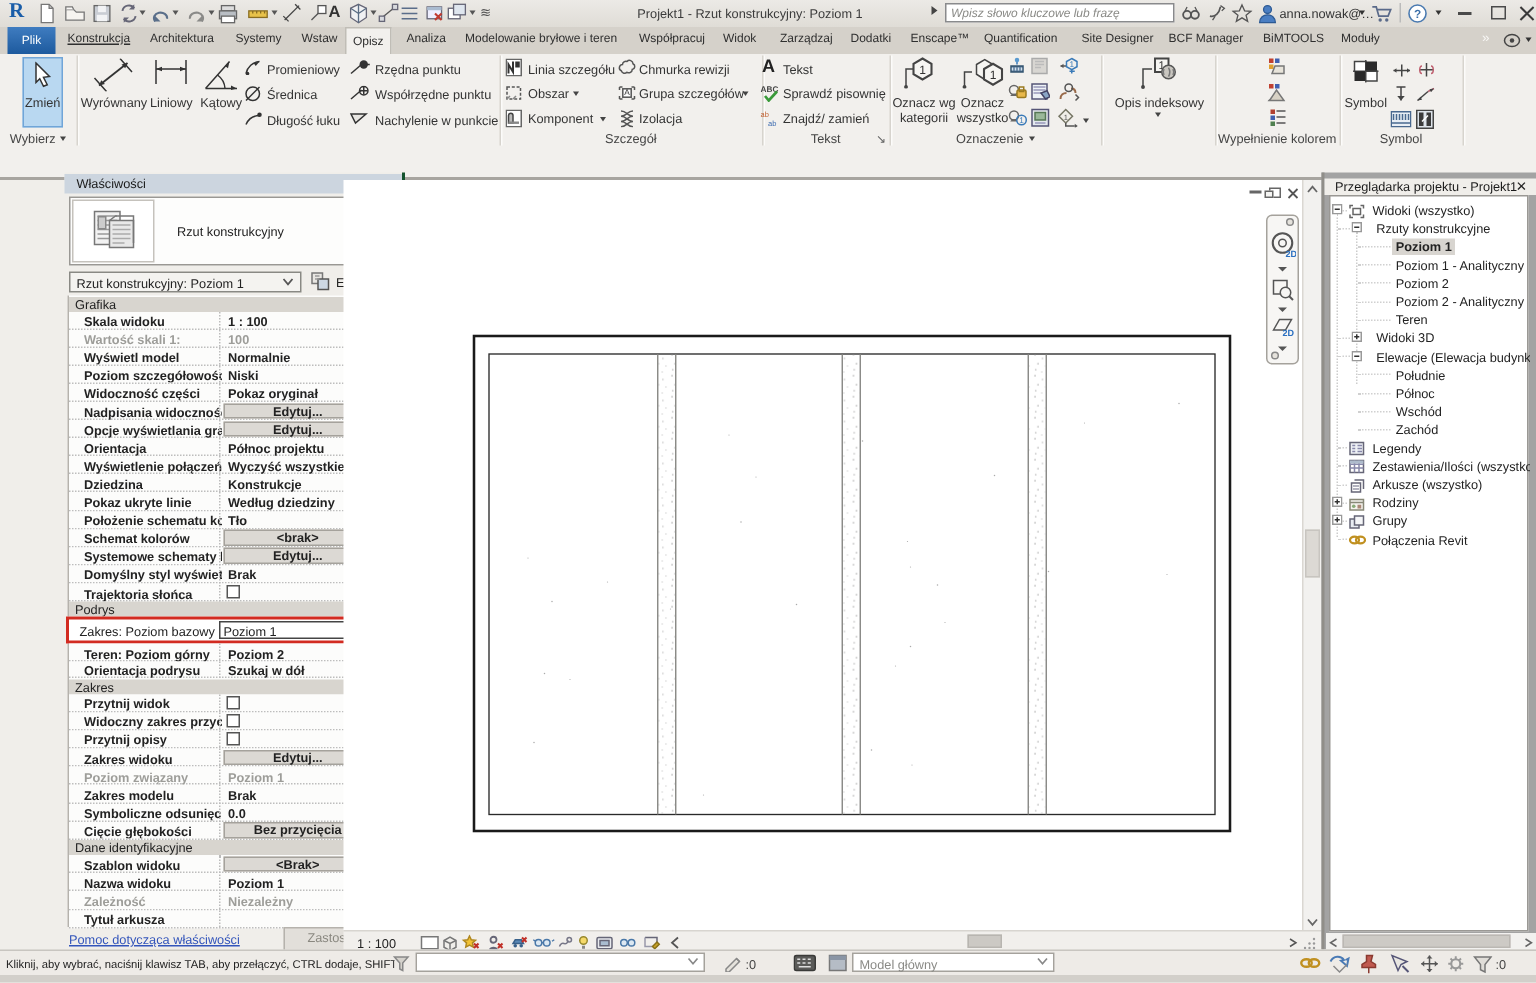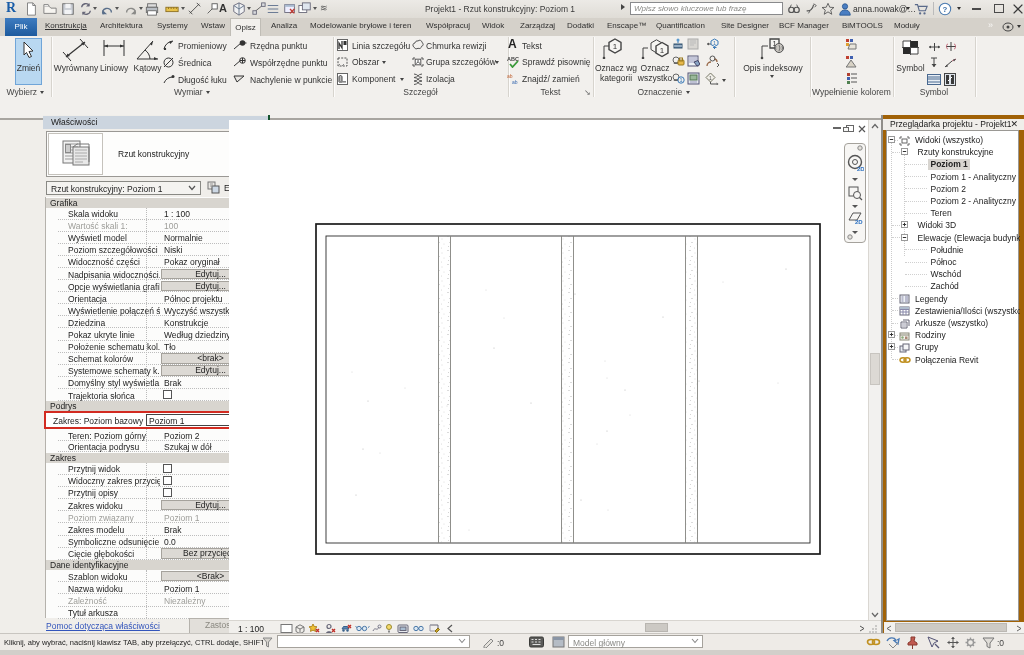--- a/index.html
+++ b/index.html
@@ -29,31 +29,31 @@
 .rsep { position:absolute; top:1px; width:1px; height:60px; background:#d7d4ce; box-shadow:1px 0 0 #fcfbfa; }
 .plabel { position:absolute; top:51px; height:11px; line-height:11px; font-size:8.5px; color:#444; text-align:center; white-space:nowrap; }
 .smt { position:absolute; font-size:8.5px; color:#333; white-space:nowrap; }
 .bigt { position:absolute; font-size:8.5px; color:#333; text-align:center; white-space:nowrap; }
 .dar { position:absolute; width:0; height:0; border-left:2.5px solid transparent; border-right:2.5px solid transparent; border-top:3px solid #444; }
 
 
 #props { position:absolute; left:0; top:115px; width:227px; height:517px; background:#f0eeea; border-right:2px solid #14532d;margin-left:43px; }
 #props-head { position:absolute; left:0; top:1px; width:225px; height:13px; background:#ccd5df; line-height:13px; padding-left:8px; color:#1a1a1a; font-size:8.5px; }
 .gh { position:absolute; left:3px; width:205px; height:10px; background:#d8d5cf; font-size:8.5px; color:#222; padding-left:4px; line-height:10px; }
-.gr { position:absolute; left:15px; width:205px; border-bottom:1px dotted #bdbdbd; font-size:8.5px; background:#fcfcfb; }
+.gr { position:absolute; left:3px; width:205px; border-bottom:1px dotted #bdbdbd; font-size:8.5px; background:#fcfcfb;font-weight:bold; }
 .gl { position:absolute; left:10px; top:1.5px; color:#222; white-space:nowrap; width:92px; overflow:hidden; }
 .gv { position:absolute; left:106px; top:1.5px; color:#222; white-space:nowrap; width:101px; overflow:hidden; }
 .gray { color:#9d9d99; }
 .gbtn { position:absolute; left:103px; top:0.5px; width:99px; height:10.5px; background:#dcd9d4; border:1px solid #a5a29c; text-align:center; line-height:9px; font-size:8.5px; color:#222; }
 .gchk { position:absolute; left:105px; top:1px; width:9px; height:9px; background:#fff; border:1px solid #555; }
 
 
 #canvas { position:absolute; left:229px; top:120px; width:652px; height:500px; background:#fff; }
 #viewbar { position:absolute; left:229px; top:620px; width:652px; height:13px; background:#f1efec; border-top:1px solid #d8d5d0; }
-#browser { position:absolute; left:881px; top:115px; width:143px; height:518px; background:#a16207; border-left:2px solid #908e89; }
+#browser { position:absolute; left:881px; top:115px; width:143px; height:518px; background:#a3a3a3; border-left:2px solid #908e89; }
 #brow-head { position:absolute; left:0; top:4px; width:141px; height:11px; padding-left:7px; color:#1a1a1a; font-size:8.5px; background:#f0eeea; }
 #statusbar { position:absolute; left:0; top:633px; width:1024px; height:17px; background:#eeebe7; border-top:1px solid #c8c5c0; font-size:8.5px; }
 #bottomstrip { position:absolute; left:0; top:650px; width:1024px; height:5px; background:#d2cfca; }
 .trow { position:absolute; font-size:8.5px; color:#222; white-space:nowrap; }
 </style>
 </head>
 <body>
 <div id="app">
 
   <div id="titlebar">
@@ -207,21 +207,20 @@
     <div class="rsep" style="left:51px"></div>
     <div class="rsep" style="left:333px"></div>
     <div class="rsep" style="left:508px"></div>
     <div class="rsep" style="left:593px"></div>
     <div class="rsep" style="left:734px"></div>
     <div class="rsep" style="left:810px"></div>
     <div class="rsep" style="left:893px"></div>
     <div class="rsep" style="left:975px"></div>
 
     <div class="plabel" style="left:0;width:51px">Wybierz <i class="dar" style="margin-left:1px;position:relative;top:-1px;display:inline-block"></i></div>
-    <div class="plabel" style="left:51px;width:282px">Wymiar <i class="dar" style="margin-left:1px;position:relative;top:-1px;display:inline-block"></i></div>
     <div class="plabel" style="left:333px;width:175px">Szczegół</div>
     <div class="plabel" style="left:508px;width:85px">Tekst</div>
     <div class="abs" style="left:584px;top:52px;font-size:8px;color:#666">↘</div>
     <div class="plabel" style="left:593px;width:141px">Oznaczenie <i class="dar" style="margin-left:1px;position:relative;top:-1px;display:inline-block"></i></div>
     <div class="plabel" style="left:810px;width:83px">Wypełnienie kolorem</div>
     <div class="plabel" style="left:893px;width:82px">Symbol</div>
 
     <div class="abs" style="left:15px;top:2px;width:27px;height:47px;background:#b9d8f1;border:1px solid #70a5d8"></div>
     <svg class="abs" style="left:22px;top:5px" width="13" height="18" viewBox="0 0 13 18">
         <path d="M2 1l9 9-4 .5 2.5 5-2.5 1-2.5-5L2 14z" fill="#fff" stroke="#333"></path>

